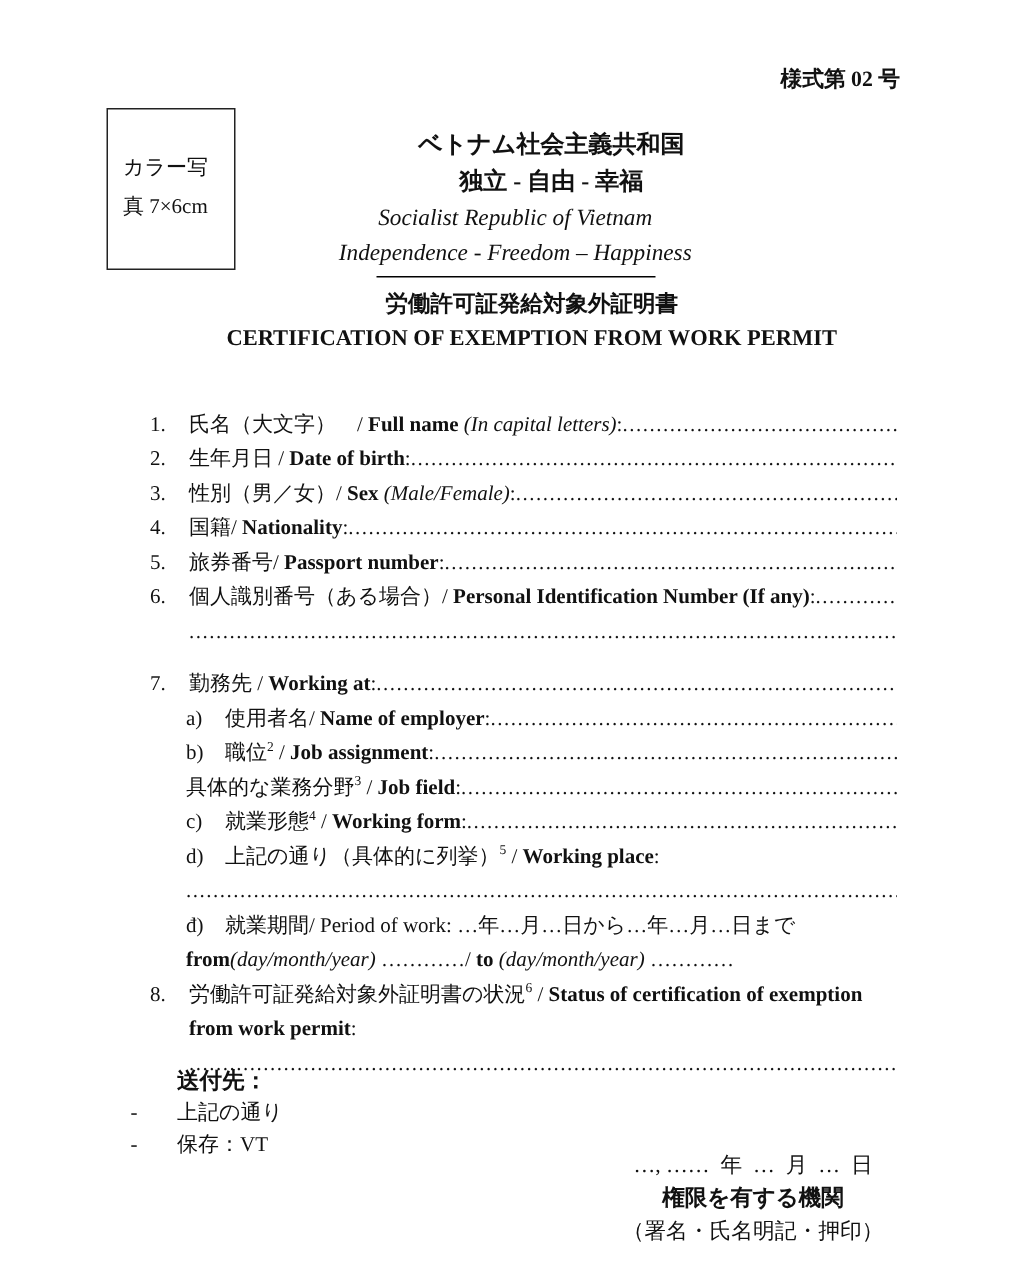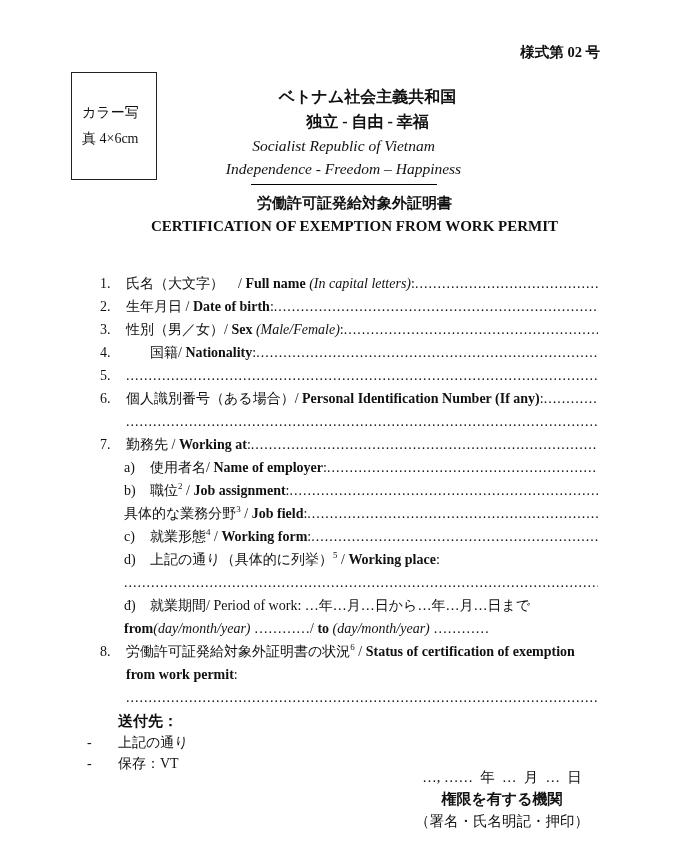--- a/index.html
+++ b/index.html
@@ -53,21 +53,21 @@
   .date-line{font-size:14.5px;line-height:22px;white-space:pre;}
   .authority{font-weight:bold;font-size:15px;line-height:22px;}
   .sig-note{font-size:14.5px;line-height:22px;}
 </style>
 </head>
 <body>
 
 <div class="form-number">様式第 02 号</div>
 
 <div class="photo-box">
-  <span class="label">カラー写真 4×6cm</span>
+  <span class="label">カラー写真 7×6cm</span>
 </div>
 
 <div class="header-block">
   <div class="h-ja">ベトナム社会主義共和国</div>
   <div class="h-ja">独立 - 自由 - 幸福</div>
   <div class="h-en">Socialist Republic of Vietnam</div>
   <div class="h-en">Independence - Freedom – Happiness</div>
   <div class="h-rule"></div>
 </div>
 
@@ -87,39 +87,40 @@
       <span class="text" style="white-space: nowrap;"><span>生年月日 / </span><span style="font-weight: bold;">Date of birth</span><span>: </span></span>
       <span class="leader">............................................................................................................................................................................................................................................................................................................</span>
     </div>
     <div class="line">
       <span class="marker">3.</span>
       <span class="text" style="white-space: nowrap; text-align: center;"><span>性別（男／女）/ </span><span style="font-weight: bold;">Sex </span><span style="font-style: italic;">(Male/Female)</span><span>: </span></span>
       <span class="leader">............................................................................................................................................................................................................................................................................................................</span>
     </div>
     <div class="line">
       <span class="marker">4.</span>
-      <span class="text" style="white-space: nowrap; margin-left: 24px;"><span>国籍/ </span><span style="font-weight: bold;">Nationality</span><span>: </span></span>
+      <span class="text" style="white-space: nowrap;"><span>国籍/ </span><span style="font-weight: bold;">Nationality</span><span>: </span></span>
       <span class="leader">............................................................................................................................................................................................................................................................................................................</span>
     </div>
     <div class="line">
       <span class="marker">5.</span>
+      <span class="text" style="white-space: nowrap;"><span>旅券番号/ </span><span style="font-weight: bold;">Passport number</span><span>: </span></span>
       <span class="leader">............................................................................................................................................................................................................................................................................................................</span>
     </div>
     <div class="line">
       <span class="marker">6.</span>
       <span class="text" style="white-space: nowrap;"><span>個人識別番号（ある場合）/ </span><span style="font-weight: bold;">Personal Identification Number (If any)</span><span>: </span></span>
       <span class="leader">............................................................................................................................................................................................................................................................................................................</span>
     </div>
     <div class="line">
       <span class="marker"></span>
       <span class="leader">............................................................................................................................................................................................................................................................................................................</span>
     </div>
     <div class="line">
       <span class="marker">7.</span>
-      <span class="text" style="white-space: nowrap;"><span>勤務先 / </span><span style="font-weight: bold;">Working at</span><span>:</span></span>
+      <span class="text" style="white-space: nowrap; margin-top: 12px;"><span>勤務先 / </span><span style="font-weight: bold;">Working at</span><span>:</span></span>
       <span class="leader">............................................................................................................................................................................................................................................................................................................</span>
     </div>
     <div class="line lv1">
       <span class="marker">a)</span>
       <span class="text" style="white-space: nowrap;"><span>使用者名/ </span><span style="font-weight: bold;">Name of employer</span><span>: </span></span>
       <span class="leader">............................................................................................................................................................................................................................................................................................................</span>
     </div>
     <div class="line lv1">
       <span class="marker">b)</span>
       <span class="text" style="white-space: nowrap;"><span>職位</span><sup>2</sup><span> / </span><span style="font-weight: bold;">Job assignment</span><span>:</span></span>

